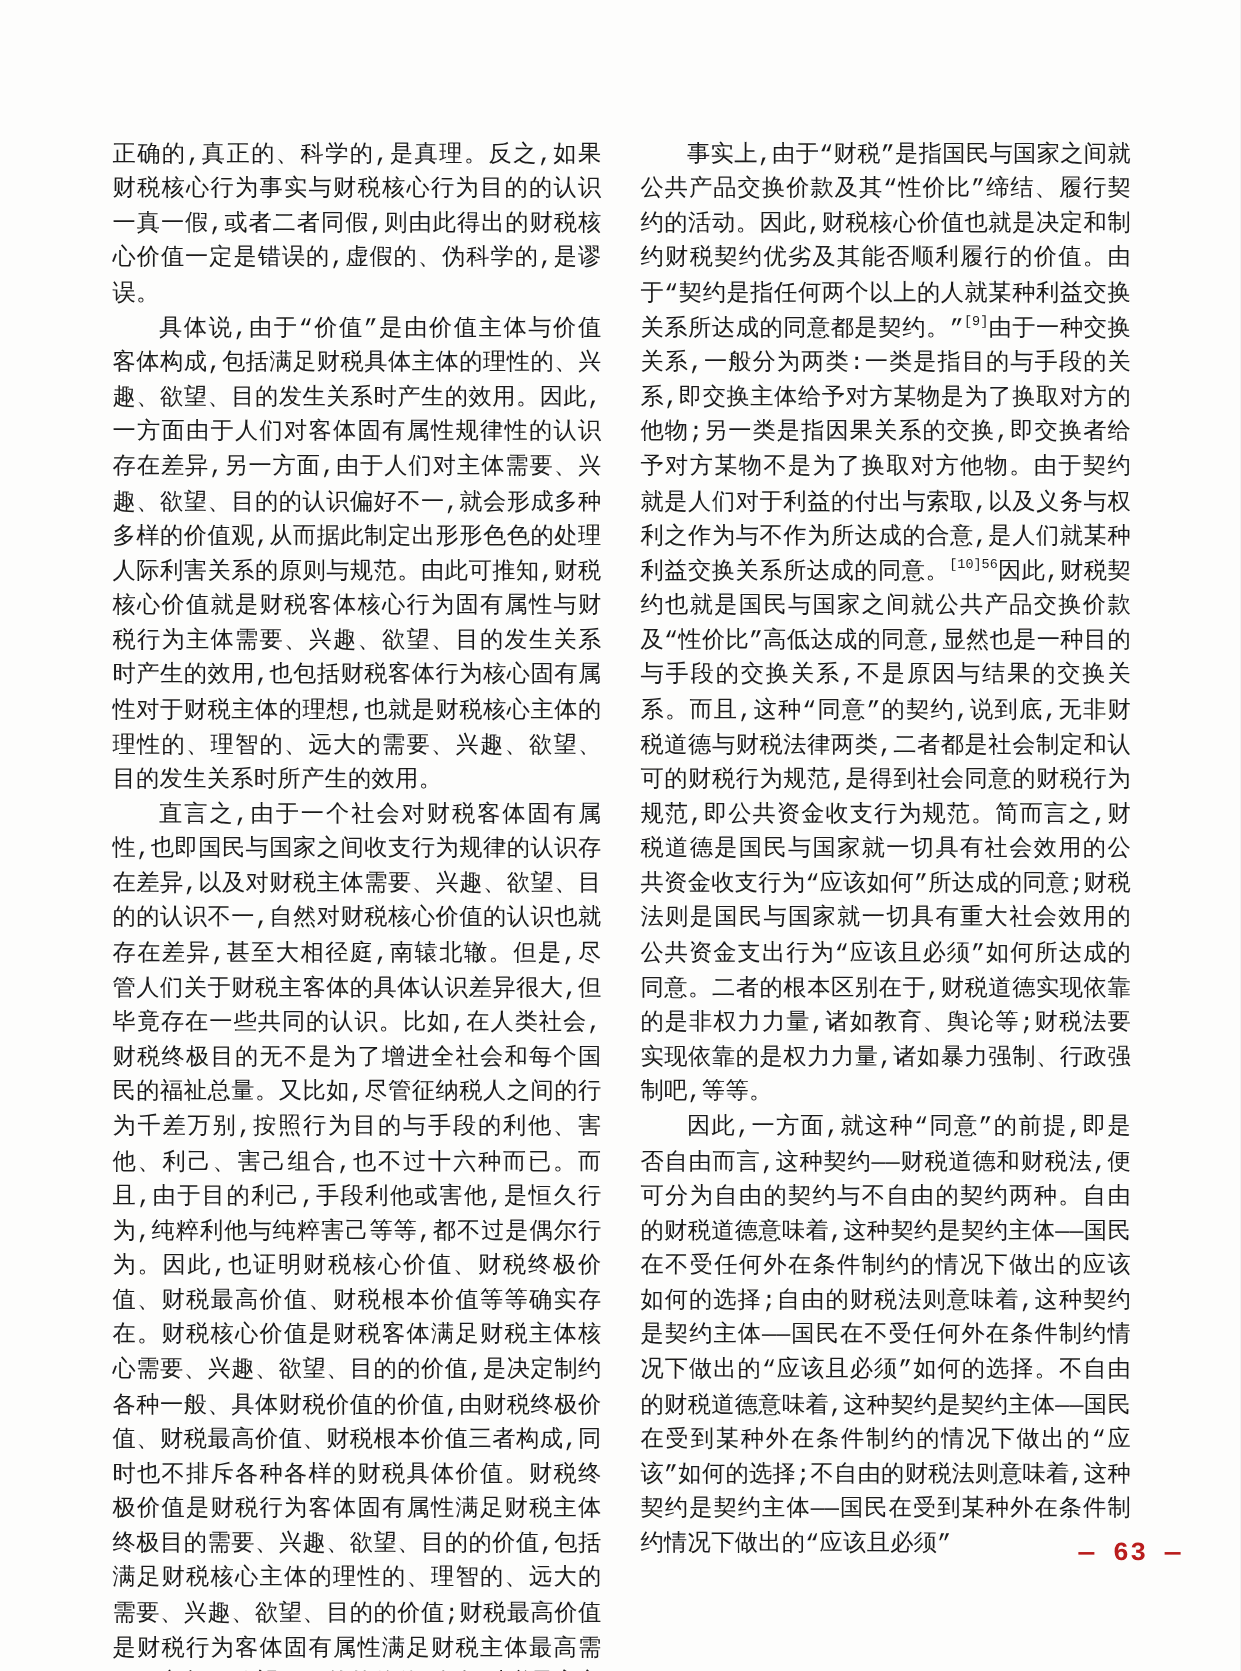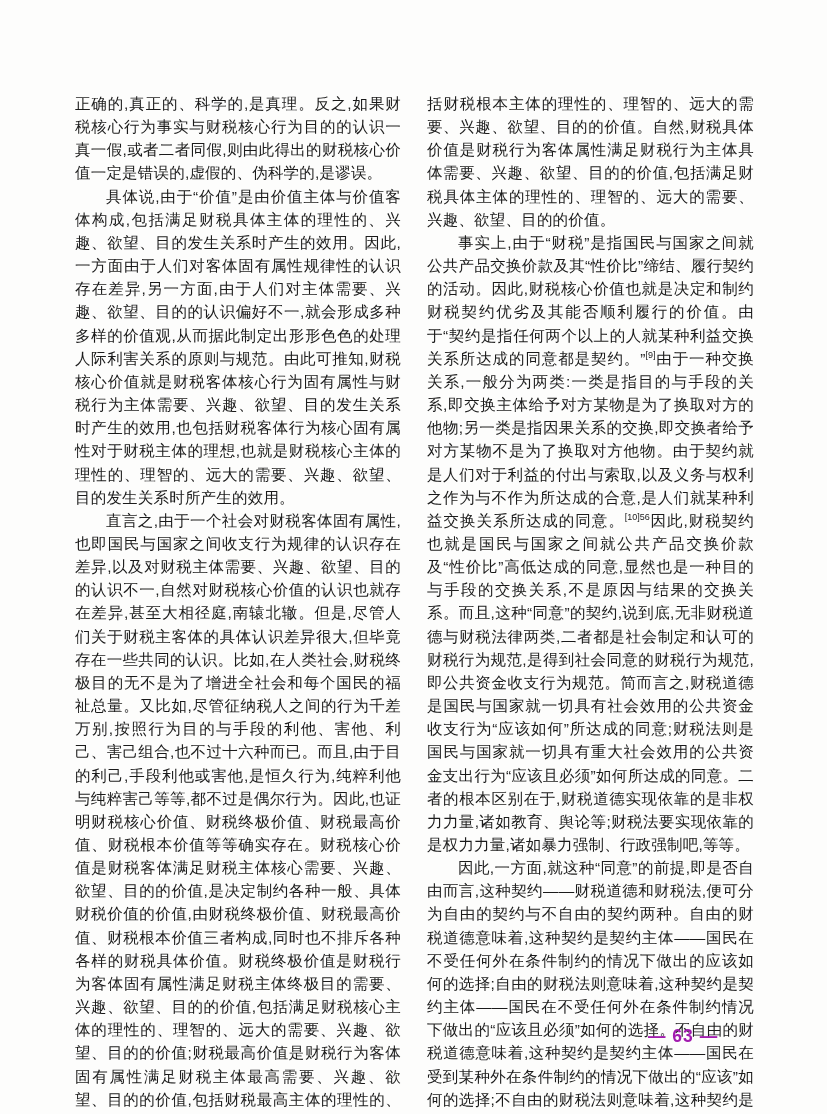--- a/index.html
+++ b/index.html
@@ -7,21 +7,21 @@
     padding: 0;
     background: #e8e8e8;
   }
   .page {
     position: relative;
     width: 827px;
     height: 1114px;
     margin: 0 auto;
     background: #fdfdfc;
     overflow: hidden;
-    font-family: Liberation Sans, sans-serif;
+    font-family: Liberation Mono, monospace;
     color: #1b1b1b;
   }
   .column {
     position: absolute;
     top: 92px;
     text-align: justify;
     text-justify: inter-character;
     font-size: 15.5px;
     line-height: 23.15px;
     letter-spacing: 0.2px;
@@ -34,35 +34,34 @@
     font-size: 9px;
     line-height: 0;
     vertical-align: super;
     letter-spacing: 0;
   }
   .page-number {
     position: absolute;
     left: 648px;
     top: 1026px;
     width: 140px;
-    text-align: left;
+    text-align: right;
     font-weight: bold;
     font-size: 17.5px;
     letter-spacing: 1px;
-    color: #a21caf;
+    color: #b91c1c;
   }
 </style>
 </head>
 <body>
 
 <div class="page">
   <div class="column left">
       <p class="para">正确的,真正的、科学的,是真理。反之,如果财税核心行为事实与财税核心行为目的的认识一真一假,或者二者同假,则由此得出的财税核心价值一定是错误的,虚假的、伪科学的,是谬误。</p>
       <p class="para indented">具体说,由于“价值”是由价值主体与价值客体构成,包括满足财税具体主体的理性的、兴趣、欲望、目的发生关系时产生的效用。因此,一方面由于人们对客体固有属性规律性的认识存在差异,另一方面,由于人们对主体需要、兴趣、欲望、目的的认识偏好不一,就会形成多种多样的价值观,从而据此制定出形形色色的处理人际利害关系的原则与规范。由此可推知,财税核心价值就是财税客体核心行为固有属性与财税行为主体需要、兴趣、欲望、目的发生关系时产生的效用,也包括财税客体行为核心固有属性对于财税主体的理想,也就是财税核心主体的理性的、理智的、远大的需要、兴趣、欲望、目的发生关系时所产生的效用。</p>
       <p class="para indented">直言之,由于一个社会对财税客体固有属性,也即国民与国家之间收支行为规律的认识存在差异,以及对财税主体需要、兴趣、欲望、目的的认识不一,自然对财税核心价值的认识也就存在差异,甚至大相径庭,南辕北辙。但是,尽管人们关于财税主客体的具体认识差异很大,但毕竟存在一些共同的认识。比如,在人类社会,财税终极目的无不是为了增进全社会和每个国民的福祉总量。又比如,尽管征纳税人之间的行为千差万别,按照行为目的与手段的利他、害他、利己、害己组合,也不过十六种而已。而且,由于目的利己,手段利他或害他,是恒久行为,纯粹利他与纯粹害己等等,都不过是偶尔行为。因此,也证明财税核心价值、财税终极价值、财税最高价值、财税根本价值等等确实存在。财税核心价值是财税客体满足财税主体核心需要、兴趣、欲望、目的的价值,是决定制约各种一般、具体财税价值的价值,由财税终极价值、财税最高价值、财税根本价值三者构成,同时也不排斥各种各样的财税具体价值。财税终极价值是财税行为客体固有属性满足财税主体终极目的需要、兴趣、欲望、目的的价值,包括满足财税核心主体的理性的、理智的、远大的需要、兴趣、欲望、目的的价值;财税最高价值是财税行为客体固有属性满足财税主体最高需要、兴趣、欲望、目的的价值,包括财税最高主体的理性的、理智的、远大的需要、兴趣、欲望、目的的价值;财税根本价值是财税客体固有属性满足财税主体根本需要、兴趣、欲望、目的的价值,包</p>
     </div>
   <div class="column right">
-      <p class="para">括财税根本主体的理性的、理智的、远大的需要、兴趣、欲望、目的的价值。自然,财税具体价值是财税行为客体属性满足财税行为主体具体需要、兴趣、欲望、目的的价值,包括满足财税具体主体的理性的、理智的、远大的需要、兴趣、欲望、目的的价值。</p>
       <p class="para indented">事实上,由于“财税”是指国民与国家之间就公共产品交换价款及其“性价比”缔结、履行契约的活动。因此,财税核心价值也就是决定和制约财税契约优劣及其能否顺利履行的价值。由于“契约是指任何两个以上的人就某种利益交换关系所达成的同意都是契约。”<sup class="cite">[9]</sup>由于一种交换关系,一般分为两类:一类是指目的与手段的关系,即交换主体给予对方某物是为了换取对方的他物;另一类是指因果关系的交换,即交换者给予对方某物不是为了换取对方他物。由于契约就是人们对于利益的付出与索取,以及义务与权利之作为与不作为所达成的合意,是人们就某种利益交换关系所达成的同意。<sup class="cite">[10]56</sup>因此,财税契约也就是国民与国家之间就公共产品交换价款及“性价比”高低达成的同意,显然也是一种目的与手段的交换关系,不是原因与结果的交换关系。而且,这种“同意”的契约,说到底,无非财税道德与财税法律两类,二者都是社会制定和认可的财税行为规范,是得到社会同意的财税行为规范,即公共资金收支行为规范。简而言之,财税道德是国民与国家就一切具有社会效用的公共资金收支行为“应该如何”所达成的同意;财税法则是国民与国家就一切具有重大社会效用的公共资金支出行为“应该且必须”如何所达成的同意。二者的根本区别在于,财税道德实现依靠的是非权力力量,诸如教育、舆论等;财税法要实现依靠的是权力力量,诸如暴力强制、行政强制吧,等等。</p>
       <p class="para indented">因此,一方面,就这种“同意”的前提,即是否自由而言,这种契约——财税道德和财税法,便可分为自由的契约与不自由的契约两种。自由的财税道德意味着,这种契约是契约主体——国民在不受任何外在条件制约的情况下做出的应该如何的选择;自由的财税法则意味着,这种契约是契约主体——国民在不受任何外在条件制约情况下做出的“应该且必须”如何的选择。不自由的财税道德意味着,这种契约是契约主体——国民在受到某种外在条件制约的情况下做出的“应该”如何的选择;不自由的财税法则意味着,这种契约是契约主体——国民在受到某种外在条件制约情况下做出的“应该且必须”</p>
     </div>
   <div class="page-number">— 63 —</div>
 </div>
 
 </body></html>

